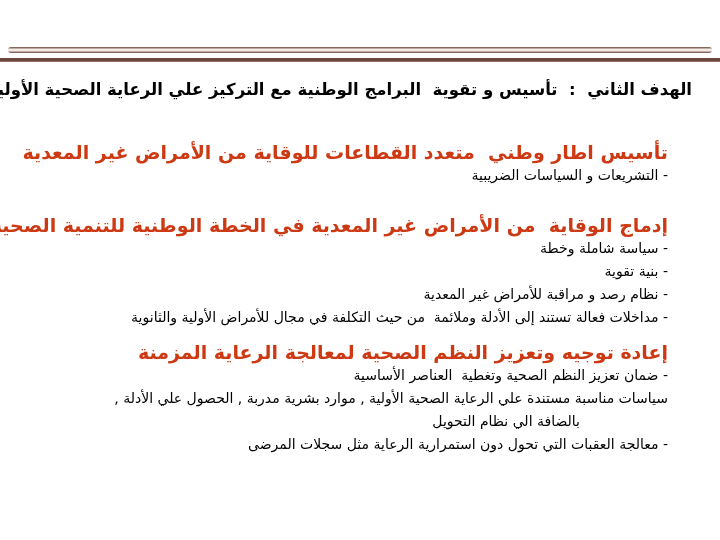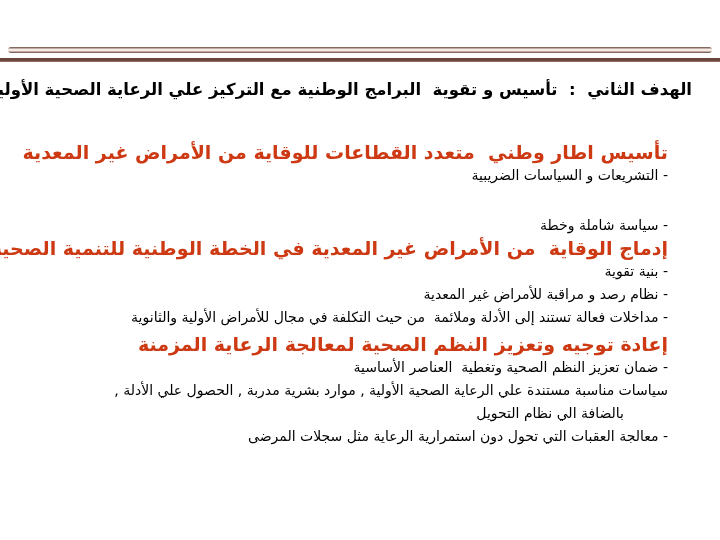--- a/index.html
+++ b/index.html
@@ -63,44 +63,44 @@
     line-height: 23px;
     font-size: 14px;
     white-space: pre;
   }
   .line.heading {
     color: var(--accent);
     font-weight: bold;
     font-size: 19px;
   }
   .line.gap-before {
-    margin-top: 4px;
+    margin-top: 12px;
   }
   .line.spacer {
     height: 27px;
   }
   .line.para-indent {
-    margin-right: 44px;
+    margin-right: 88px;
   }
 </style>
 </head>
 <body>
 
 <div class="slide">
   <div class="rule-top"></div>
   <div class="rule-bottom"></div>
 
   <div class="slide-title">الهدف الثاني  :  تأسيس و تقوية  البرامج الوطنية مع التركيز علي الرعاية الصحية الأولية</div>
 
   <div class="content">
       <div class="line heading">تأسيس اطار وطني  متعدد القطاعات للوقاية من الأمراض غير المعدية</div>
       <div class="line bullet">- التشريعات و السياسات الضريبية</div>
       <div class="line spacer"></div>
+      <div class="line heading">إدماج الوقاية  من الأمراض غير المعدية في الخطة الوطنية للتنمية الصحية</div>
       <div class="line bullet">- سياسة شاملة وخطة</div>
-      <div class="line heading">إدماج الوقاية  من الأمراض غير المعدية في الخطة الوطنية للتنمية الصحية</div>
       <div class="line bullet">- بنية تقوية</div>
       <div class="line bullet">- نظام رصد و مراقبة للأمراض غير المعدية</div>
       <div class="line bullet">- مداخلات فعالة تستند إلى الأدلة وملائمة  من حيث التكلفة في مجال للأمراض الأولية والثانوية</div>
       <div class="line heading gap-before">إعادة توجيه وتعزيز النظم الصحية لمعالجة الرعاية المزمنة</div>
       <div class="line bullet">- ضمان تعزيز النظم الصحية وتغطية  العناصر الأساسية</div>
       <div class="line para">سياسات مناسبة مستندة علي الرعاية الصحية الأولية , موارد بشرية مدربة , الحصول علي الأدلة ,</div>
       <div class="line para-indent">بالضافة الي نظام التحويل</div>
       <div class="line bullet">- معالجة العقبات التي تحول دون استمرارية الرعاية مثل سجلات المرضى</div>
     </div>
 </div>

